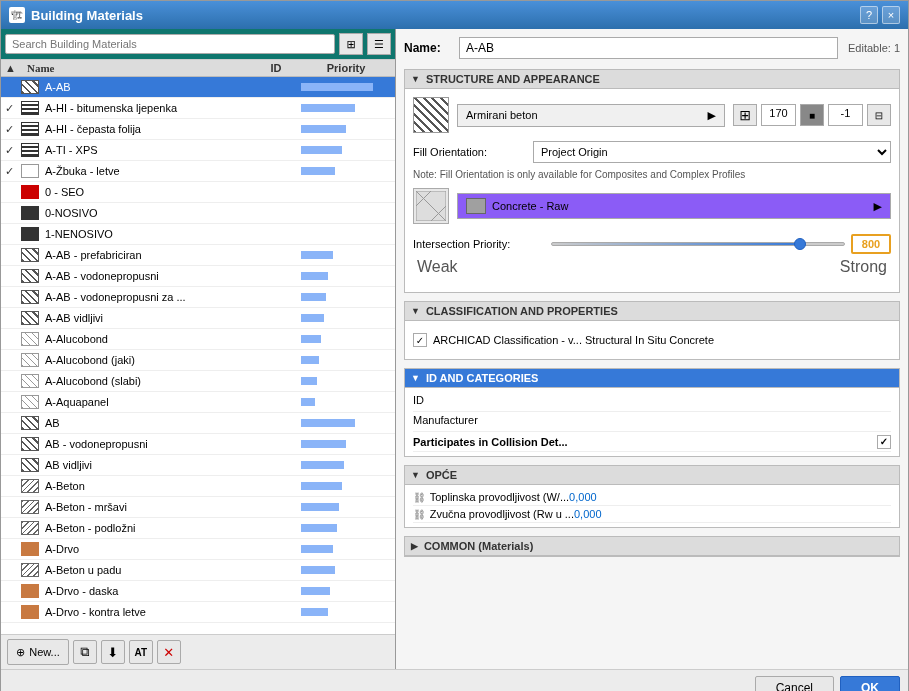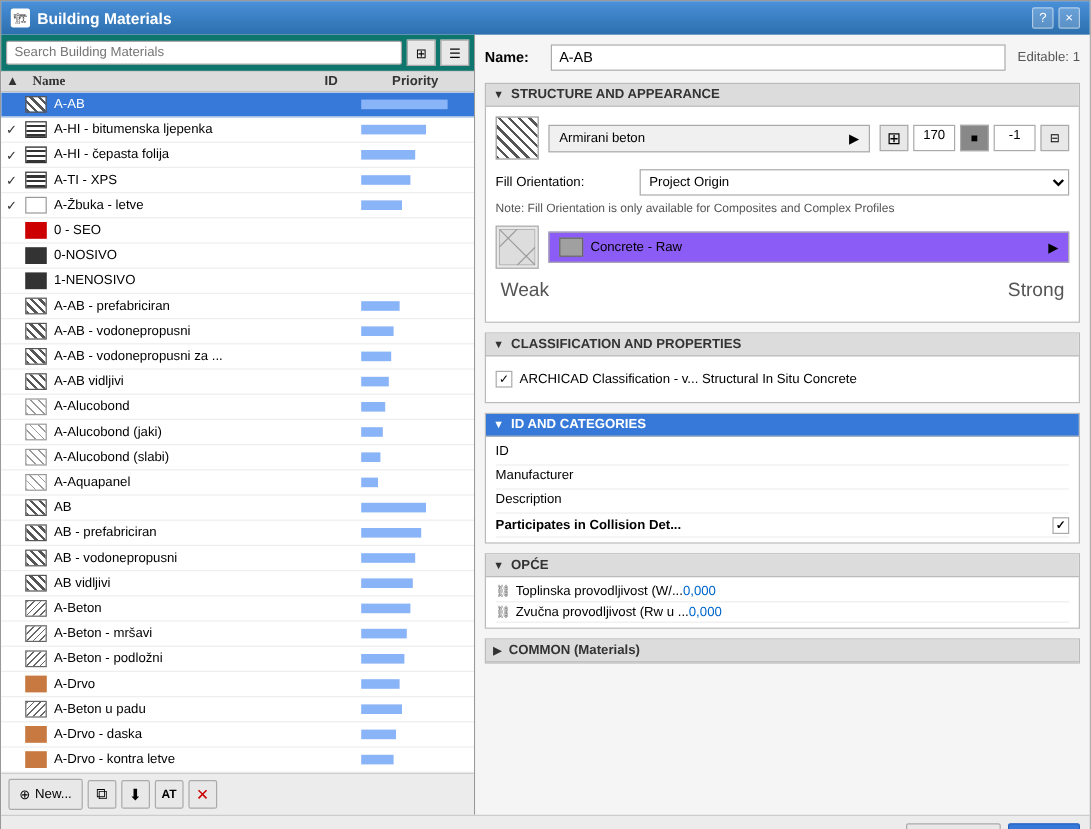--- a/index.html
+++ b/index.html
@@ -350,31 +350,20 @@
           <div class="material-icon">
               <div class="mat-cross"></div>
             </div>
           <div class="item-name">AB</div>
           <div class="item-id"></div>
           <div class="priority-bar-container">
               <div class="priority-bar" style="width:60%;"></div>
             </div>
         </div>
 
-        <div class="list-item">
-          <div class="check"></div>
-          <div class="material-icon">
-              <div class="mat-cross"></div>
-            </div>
-          <div class="item-name">AB - prefabriciran</div>
-          <div class="item-id"></div>
-          <div class="priority-bar-container">
-              <div class="priority-bar" style="width:55%;"></div>
-            </div>
-        </div>
 
         <div class="list-item">
           <div class="check"></div>
           <div class="material-icon">
               <div class="mat-cross"></div>
             </div>
           <div class="item-name">AB - vodonepropusni</div>
           <div class="item-id"></div>
           <div class="priority-bar-container">
               <div class="priority-bar" style="width:50%;"></div>
@@ -540,20 +529,29 @@
             </div>
             <button class="concrete-btn">
               <div style="display:flex;align-items:center;">
                 <div class="concrete-swatch"></div>
                 <span>Concrete - Raw</span>
               </div>
               <span>▶</span>
             </button>
           </div>
 
+          <div class="intersection-row">
+            <span class="intersection-label">Intersection Priority:</span>
+            <div class="slider-container">
+              <div class="slider">
+                <div class="slider-thumb"></div>
+              </div>
+              <div class="slider-value">800</div>
+            </div>
+          </div>
           <div class="slider-labels">
             <span>Weak</span>
             <span>Strong</span>
           </div>
         </div>
       </div>
 
       <div class="section">
         <div class="section-header">
           <span class="section-arrow">▼</span>
@@ -568,21 +566,20 @@
       </div>
 
       <div class="section">
         <div class="id-cat-header">
           <span class="section-arrow">▼</span>
           <span>ID AND CATEGORIES</span>
         </div>
         <div class="id-cat-content">
           <div class="id-row">ID</div>
           <div class="id-row">Manufacturer</div>
-          <div class="id-row">Description</div>
           <div class="id-row" style="display:flex;align-items:center;justify-content:space-between;font-weight:bold;">
             <span>Participates in Collision Det...</span>
             <div class="checkbox">✓</div>
           </div>
         </div>
       </div>
 
       <div class="section">
         <div class="opce-header">
           <span class="section-arrow">▼</span>

